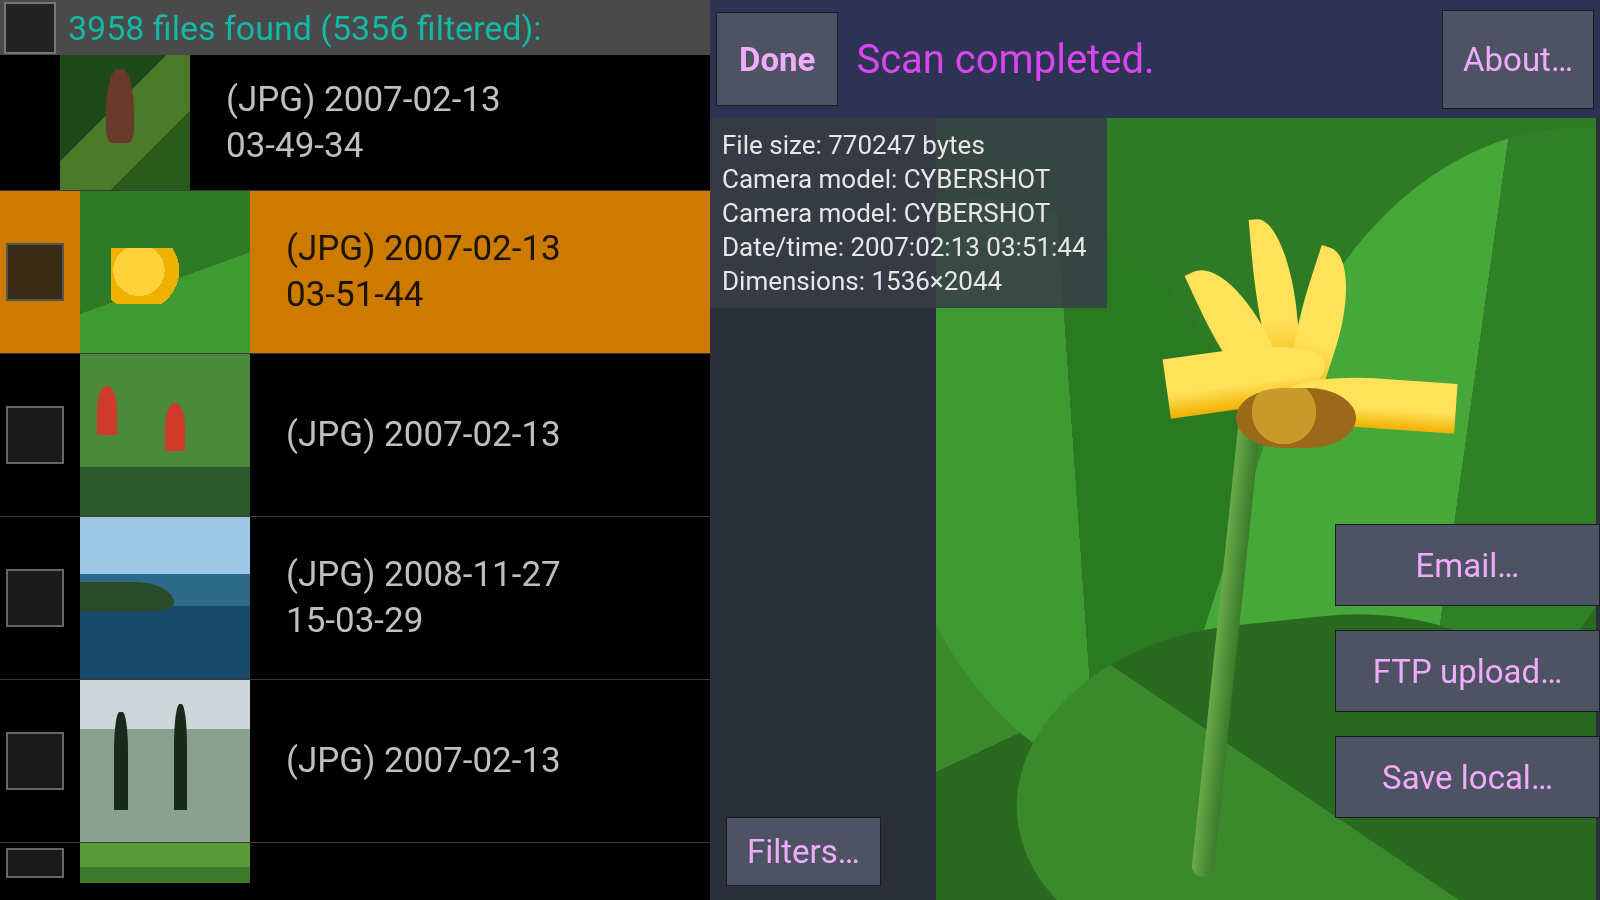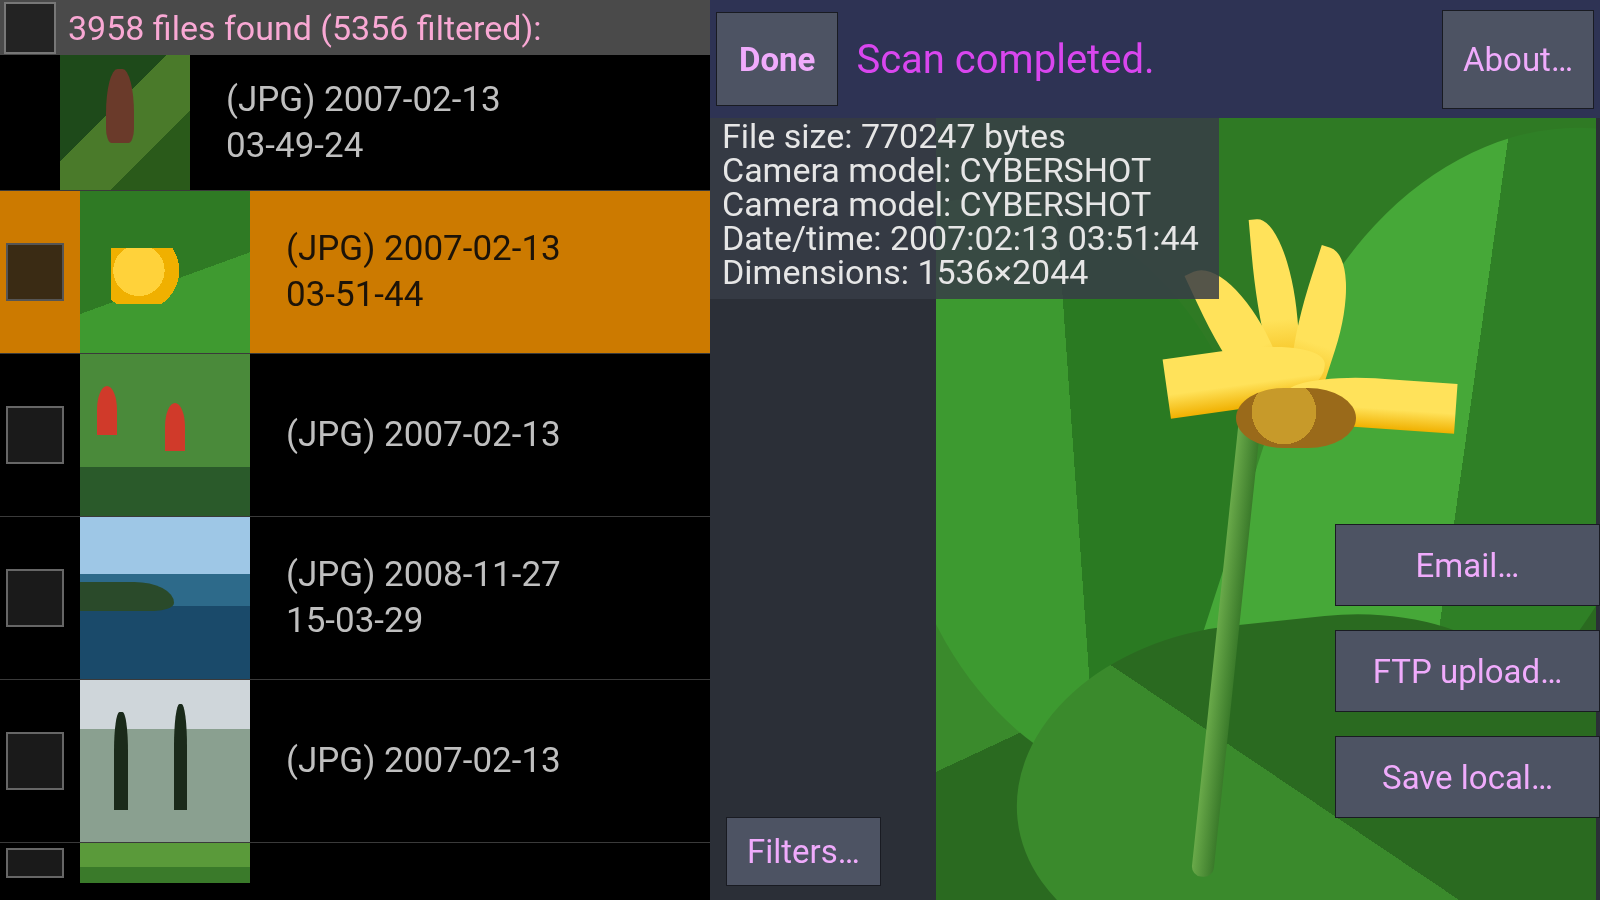--- a/index.html
+++ b/index.html
@@ -3,21 +3,21 @@
 <meta charset="utf-8">
 <style>
   * { box-sizing: border-box; margin: 0; padding: 0; }
   html, body { width: 1600px; height: 900px; overflow: hidden; font-family: Roboto, "Segoe UI", Arial, sans-serif; background:#000; }
   .app { display:flex; width:100%; height:100%; }
 
   
   .left { width:710px; height:100%; background:#000; display:flex; flex-direction:column; position:relative; }
   .left-header { height:55px; background:#4a4a4a; display:flex; align-items:center; gap:12px; padding:0 4px 0 4px; }
   .hdr-check { width:52px; height:52px; border:2px solid #777; background:#232323; }
-  .left-header-text { color:#f9a8d4; font-size:34px; font-weight:400; letter-spacing:0px; }
+  .left-header-text { color:#14b8a6; font-size:34px; font-weight:400; letter-spacing:0px; }
 
   .list { flex:1; overflow:hidden; }
   .row { height:163px; display:flex; align-items:center; border-bottom:1px solid #3a3a3a; background:#000; }
   .row:first-child { height:136px; }
   .row.sel { background:#cc7a00; }
   .row-check { width:58px; height:58px; margin-left:6px; border:2px solid #666; background:#1a1a1a; flex:0 0 58px; }
   .row.sel .row-check { background:#3a2b14; border-color:#555; }
   .thumb { width:170px; height:100%; margin-left:16px; position:relative; overflow:hidden; flex:0 0 170px; }
   .row:first-child .thumb{ width:130px; flex:0 0 130px; margin-left:60px;}
   .row:last-child { height:40px; border-bottom:none;}
@@ -56,21 +56,21 @@
   .stem{position:absolute;left:280px;top:280px;width:22px;height:480px;background:linear-gradient(90deg,#6aaa4a,#3a7a2a);transform:rotate(6deg);border-radius:10px;}
   .flower{position:absolute;left:170px;top:190px;width:360px;height:220px;}
   .petal{position:absolute;background:linear-gradient(180deg,#ffe25a 0 60%,#f0b000 100%);border-radius:0 80% 0 60%/0 60% 0 80%;}
   .p1{left:150px;top:-90px;width:40px;height:170px;transform:rotate(-5deg);}
   .p2{left:110px;top:-50px;width:50px;height:160px;transform:rotate(-25deg);}
   .p3{left:190px;top:-60px;width:45px;height:160px;transform:rotate(18deg);}
   .p4{left:60px;top:40px;width:160px;height:60px;transform:rotate(-8deg);border-radius:0 80% 60% 0/0 60% 80% 0;}
   .p5{left:180px;top:70px;width:170px;height:50px;transform:rotate(4deg);border-radius:80% 0 0 60%/60% 0 0 80%;}
   .core{position:absolute;left:130px;top:80px;width:120px;height:60px;background:radial-gradient(circle at 40% 40%,#c79a2a 0 40%,#9a6a1a 40% 100%);border-radius:40%/50%;}
 
-  .meta { position:absolute; left:0; top:118px; background:rgba(55,60,70,0.85); color:#e6e6e6; font-size:34px; line-height:34px; padding:1px 20px 10px 12px; }
+  .meta { position:absolute; left:0; top:118px; background:rgba(55,60,70,0.85); color:#e6e6e6; font-size:26px; line-height:34px; padding:10px 20px 10px 12px; }
   .meta div{white-space:nowrap;}
 
   .btn.filters { position:absolute; left:16px; bottom:14px; }
   .side-btn { position:absolute; right:0; width:265px; }
   .btn.email  { bottom:294px; height:82px;}
   .btn.ftp    { bottom:188px; height:82px;}
   .btn.save   { bottom:82px;  height:82px;}
 </style>
 </head>
 <body>
@@ -81,21 +81,21 @@
     <div class="left-header">
       <div class="hdr-check"></div>
       <div class="left-header-text">3958 files found (5356 filtered):</div>
     </div>
     <div class="list">
 
       <div class="row">
         <div class="thumb th1"></div>
         <div class="row-label">
           <span>(JPG) 2007-02-13</span>
-          <span>03-49-24</span>
+          <span>03-49-34</span>
         </div>
       </div>
 
       <div class="row sel">
         <div class="row-check"></div>
         <div class="thumb th2"></div>
         <div class="row-label">
           <span>(JPG) 2007-02-13</span>
           <span>03-51-44</span>
         </div>

